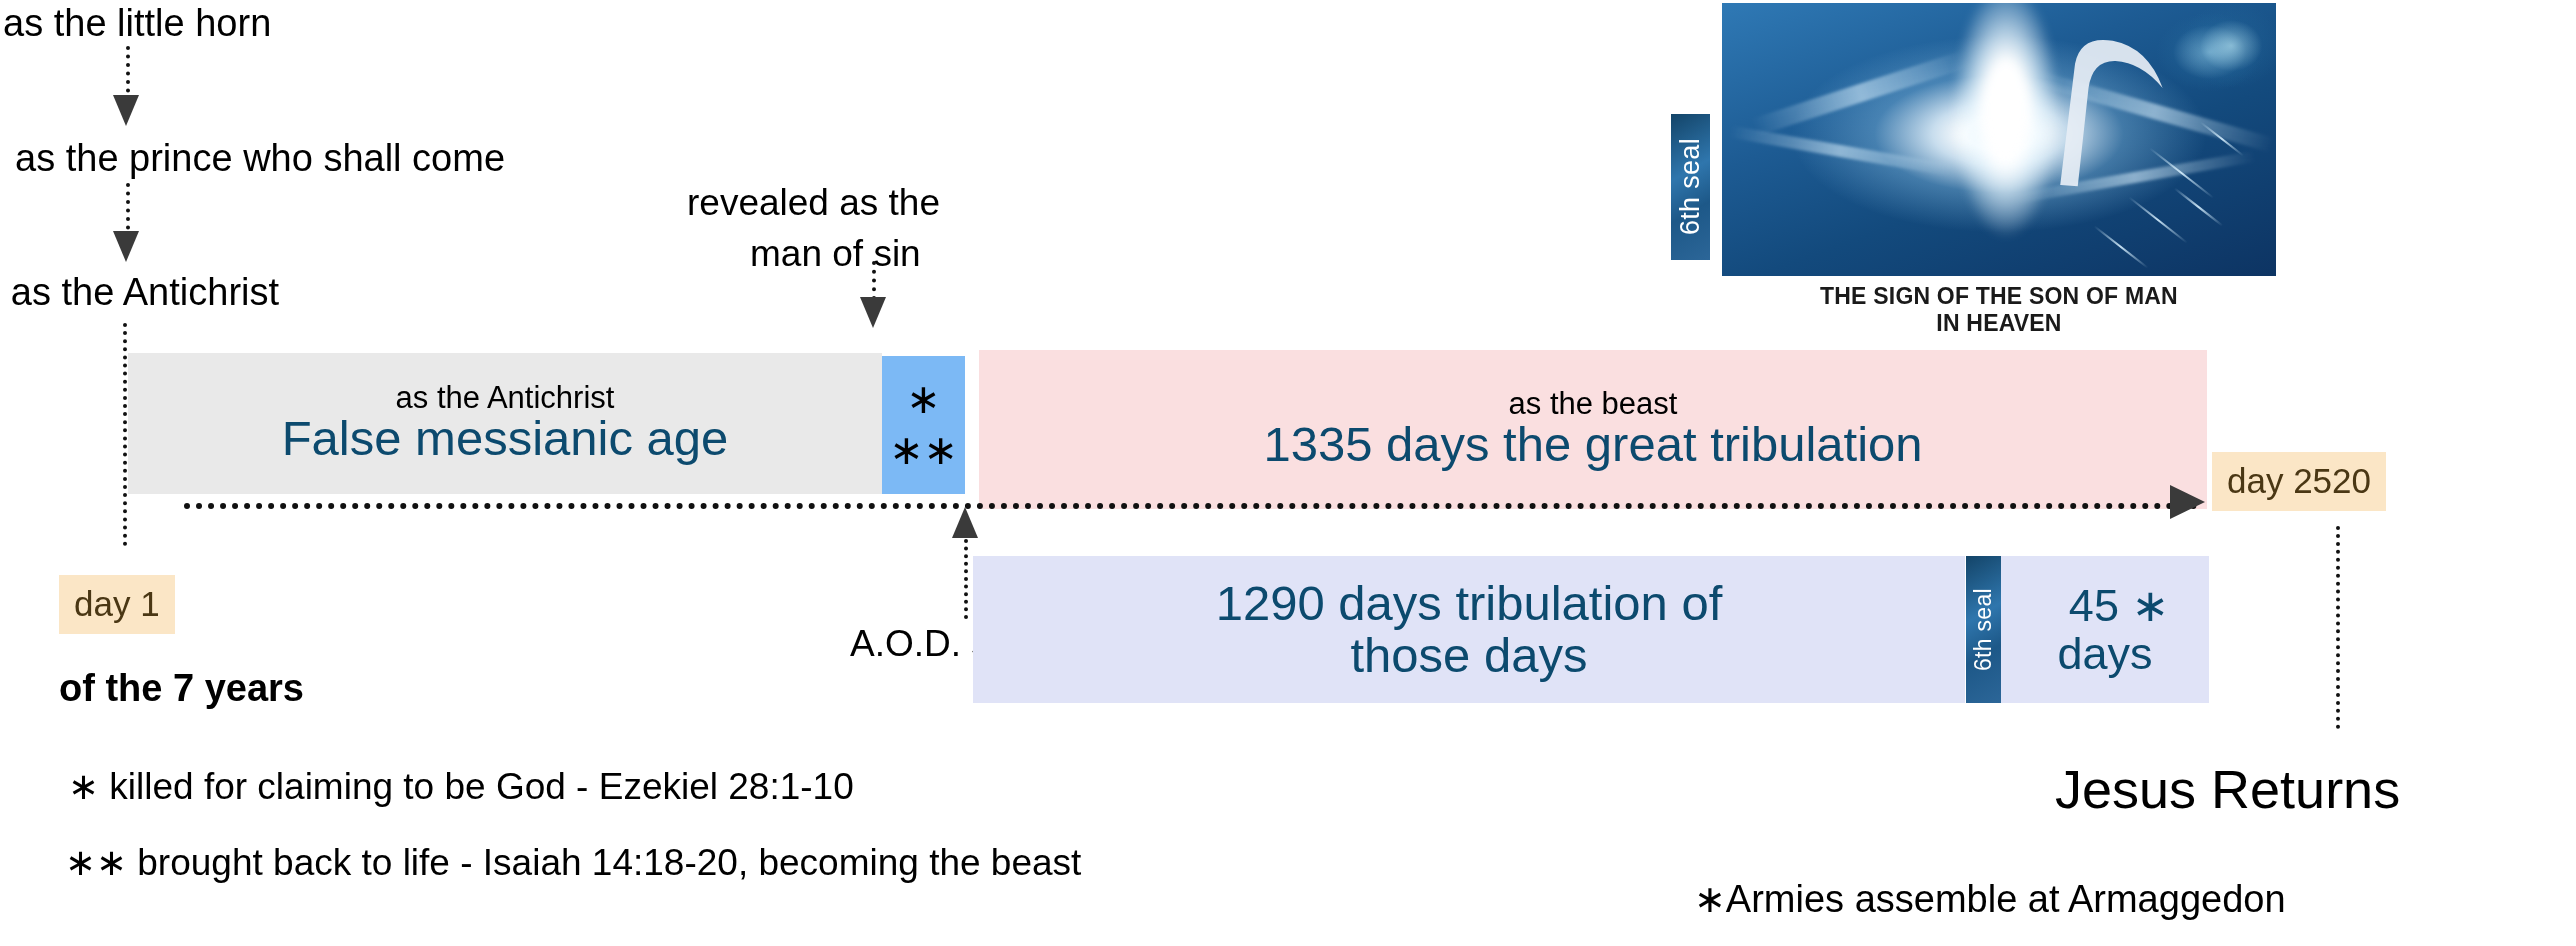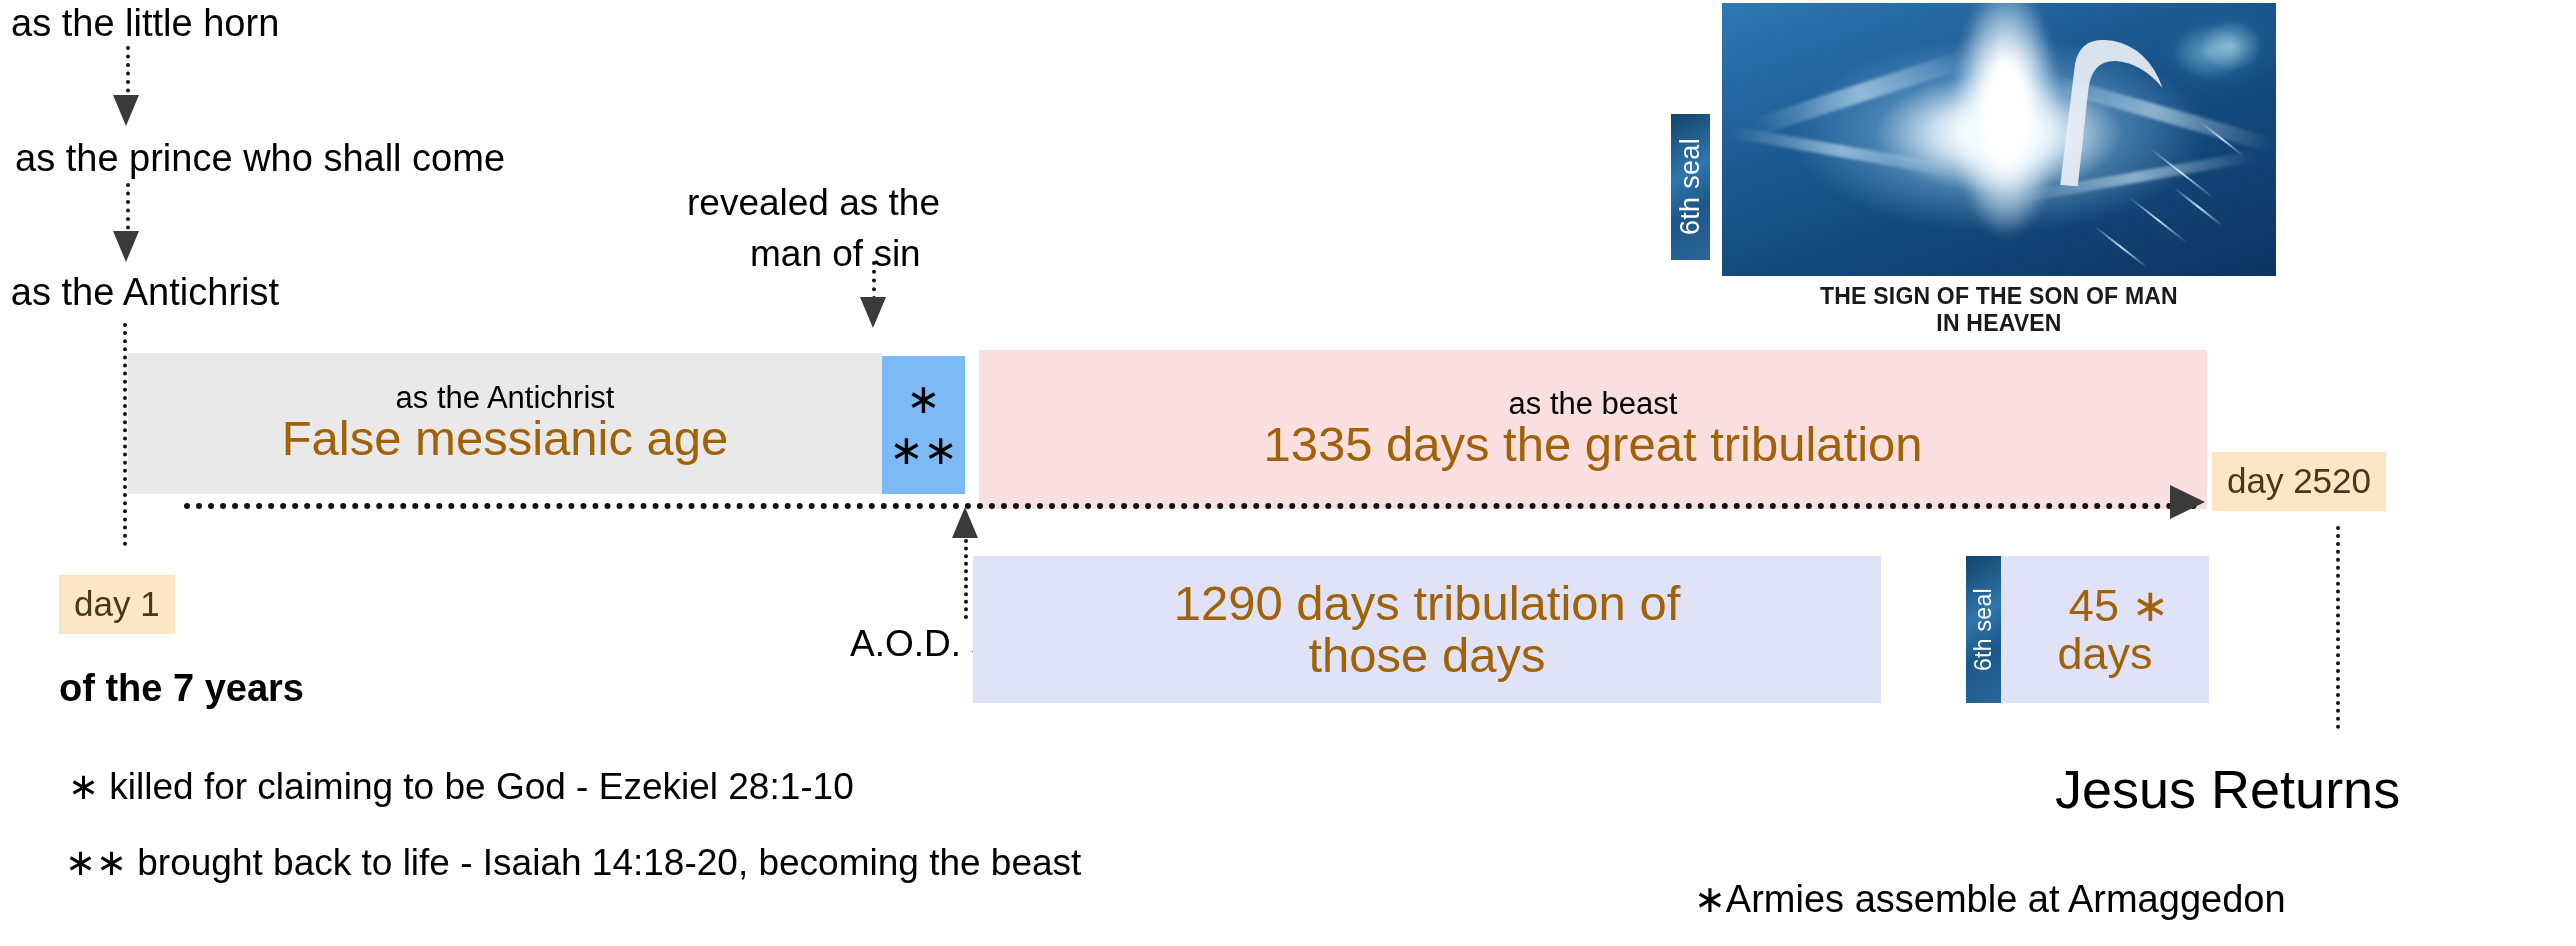--- a/index.html
+++ b/index.html
@@ -65,21 +65,21 @@
 
   .bar-sub {
     font-size: 31px;
     line-height: 1.0;
     color: #000;
     white-space: nowrap;
   }
   .bar-main {
     font-size: 49px;
     line-height: 1.05;
-    color: #a16207;
+    color: #0c4a6e;
     white-space: nowrap;
     text-align: center;
   }
   .star-cell {
     font-size: 41px;
     line-height: 1.25;
     color: #000;
     text-align: center;
   }
 
@@ -165,21 +165,21 @@
     color: #000;
     margin-top: 20px;
   }
   .bold-note {
     font-weight: bold;
   }
 </style>
 </head>
 <body>
 
-<div class="abs cascade-label" style="left:11px; top:4px;">as the little horn</div>
+<div class="abs cascade-label" style="left:3px; top:4px;">as the little horn</div>
 
 <div class="abs vdots" style="left:126px; top:46px; height:55px;"></div>
 <div class="abs arrow-down" style="left:113px; top:95px;"></div>
 
 <div class="abs cascade-label" style="left:15px; top:139px;">as the prince who shall come</div>
 
 <div class="abs vdots" style="left:126px; top:183px; height:55px;"></div>
 <div class="abs arrow-down" style="left:113px; top:231px;"></div>
 
 <div class="abs cascade-label" style="left:10.8px; top:273px;">as the Antichrist</div>
@@ -245,21 +245,21 @@
 <div class="abs arrow-right" style="left:2170px; top:485px;"></div>
 
 <div class="abs chip" style="left:2212px; top:452px;">day 2520</div>
 
 <div class="abs vdots" style="left:2336px; top:526px; height:203px;"></div>
 
 <div class="abs arrow-up" style="left:952px; top:507px;"></div>
 <div class="abs vdots" style="left:964px; top:539px; height:80px;"></div>
 <div class="abs note" style="left:850px; top:625px;">A.O.D. setup</div>
 
-<div class="bar bar-lav" style="left:973px; top:556px; width:908px; height:147px;">
+<div class="bar bar-lav" style="left:973px; top:556px; width:992px; height:147px;">
   <div class="bar-main">1290 days tribulation of</div>
   <div class="bar-main">those days</div>
 </div>
 
 <div class="abs seal-tab seal-tab-small" style="left:1966px; top:556px; width:35px; height:147px;">
   <span>6th seal</span>
 </div>
 
 <div class="bar bar-lav" style="left:2001px; top:556px; width:208px; height:147px;">
   <div class="bar-main" style="font-size:45px;margin-left:28px;">45 ∗</div>

